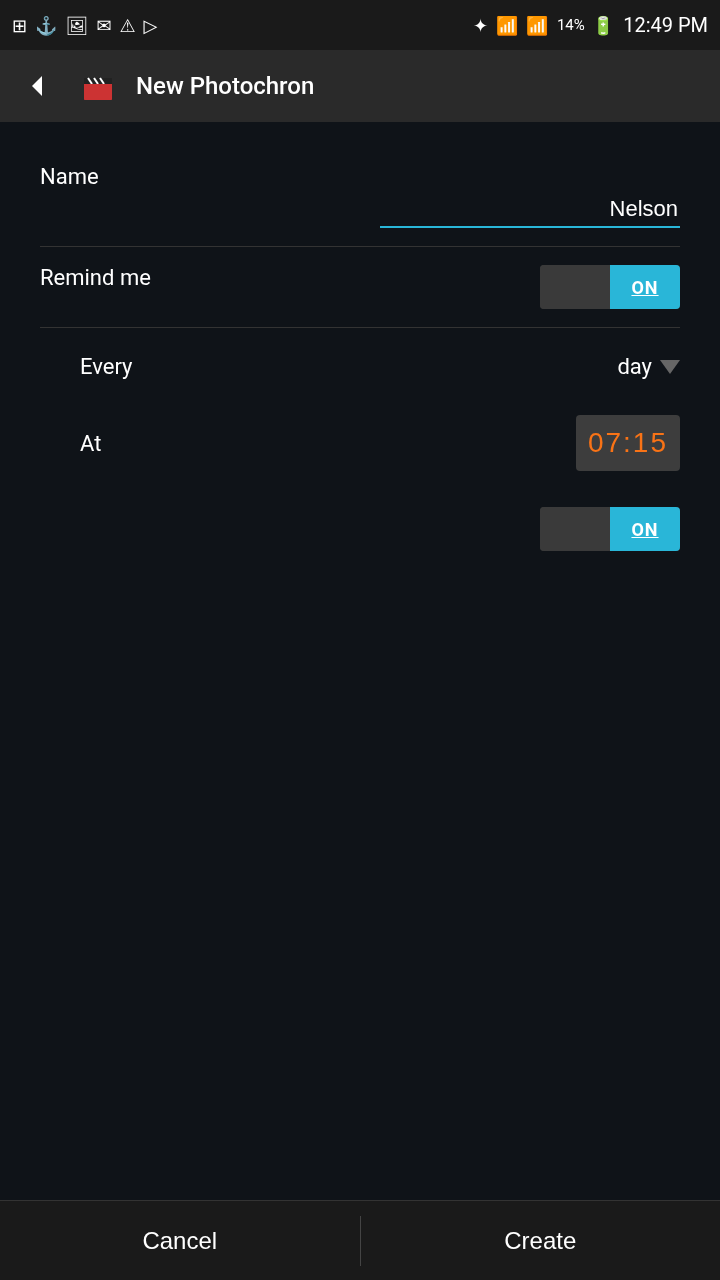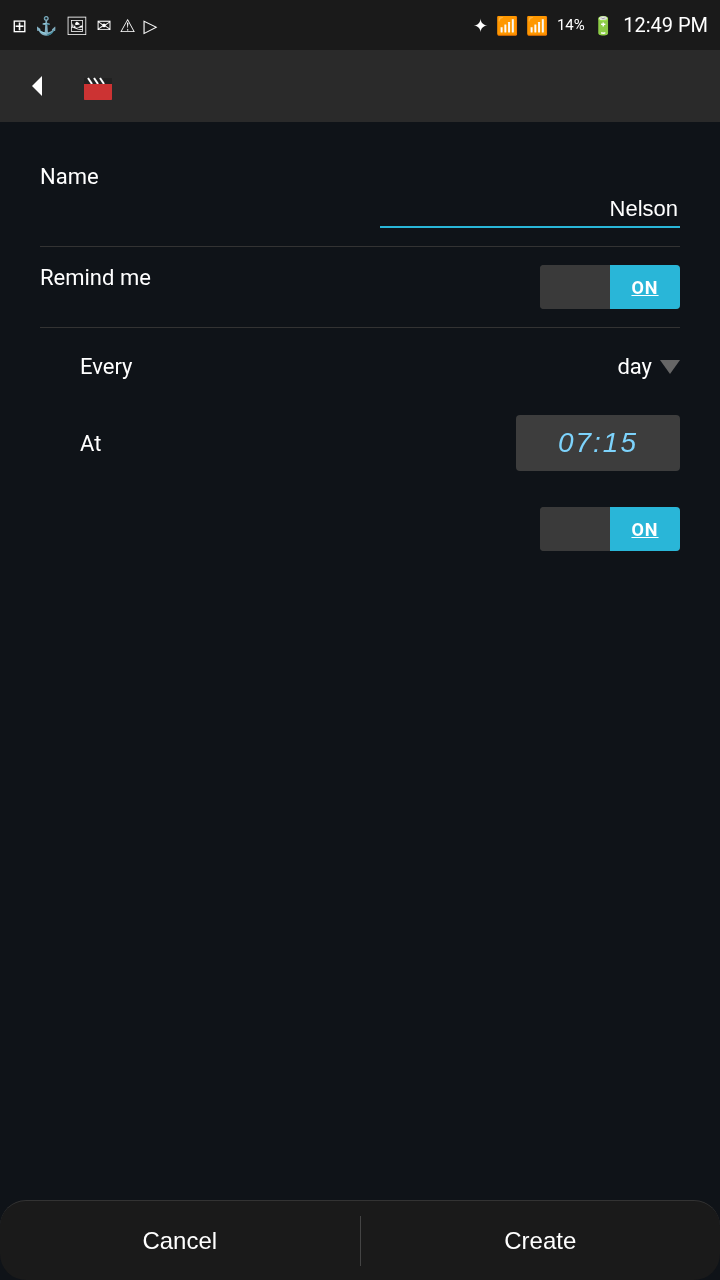--- a/index.html
+++ b/index.html
@@ -173,40 +173,38 @@
       border-left: 10px solid transparent;
       border-right: 10px solid transparent;
       border-top: 14px solid #666;
     }
 
     
     .time-button {
       background: #3d3d3d;
       border: none;
       border-radius: 4px;
-      color: #7dd3fc;
+      color: #f97316;
       font-size: 28px;
-      padding: 12px 42px;
+      padding: 12px 12px;
       cursor: pointer;
       letter-spacing: 2px;
-      font-style: italic;
     }
 
     
     .bottom-bar {
       position: absolute;
       bottom: 0;
       left: 0;
       width: 720px;
       height: 80px;
       background: #1a1a1a;
       display: flex;
       align-items: center;
       border-top: 1px solid #333;
-      border-radius: 26px;
     }
     .bottom-btn {
       flex: 1;
       height: 100%;
       background: transparent;
       border: none;
       color: #ffffff;
       font-size: 24px;
       cursor: pointer;
       display: flex;
@@ -258,20 +256,21 @@
 
       <rect x="4" y="10" width="28" height="22" rx="2" fill="#cc3333"></rect>
       <rect x="4" y="10" width="28" height="6" fill="#222"></rect>
 
       <line x1="8" y1="10" x2="12" y2="16" stroke="white" stroke-width="2"></line>
       <line x1="14" y1="10" x2="18" y2="16" stroke="white" stroke-width="2"></line>
       <line x1="20" y1="10" x2="24" y2="16" stroke="white" stroke-width="2"></line>
       <rect x="4" y="16" width="28" height="16" rx="1" fill="#cc3333"></rect>
     </svg>
   </div>
+  <span class="app-title">New Photochron</span>
 </div>
 
 <div class="content">
 
   <div class="form-row">
     <span class="form-label">Name</span>
     <div class="form-value">
       <input class="name-input" type="text" value="Nelson" style="">
     </div>
   </div>

